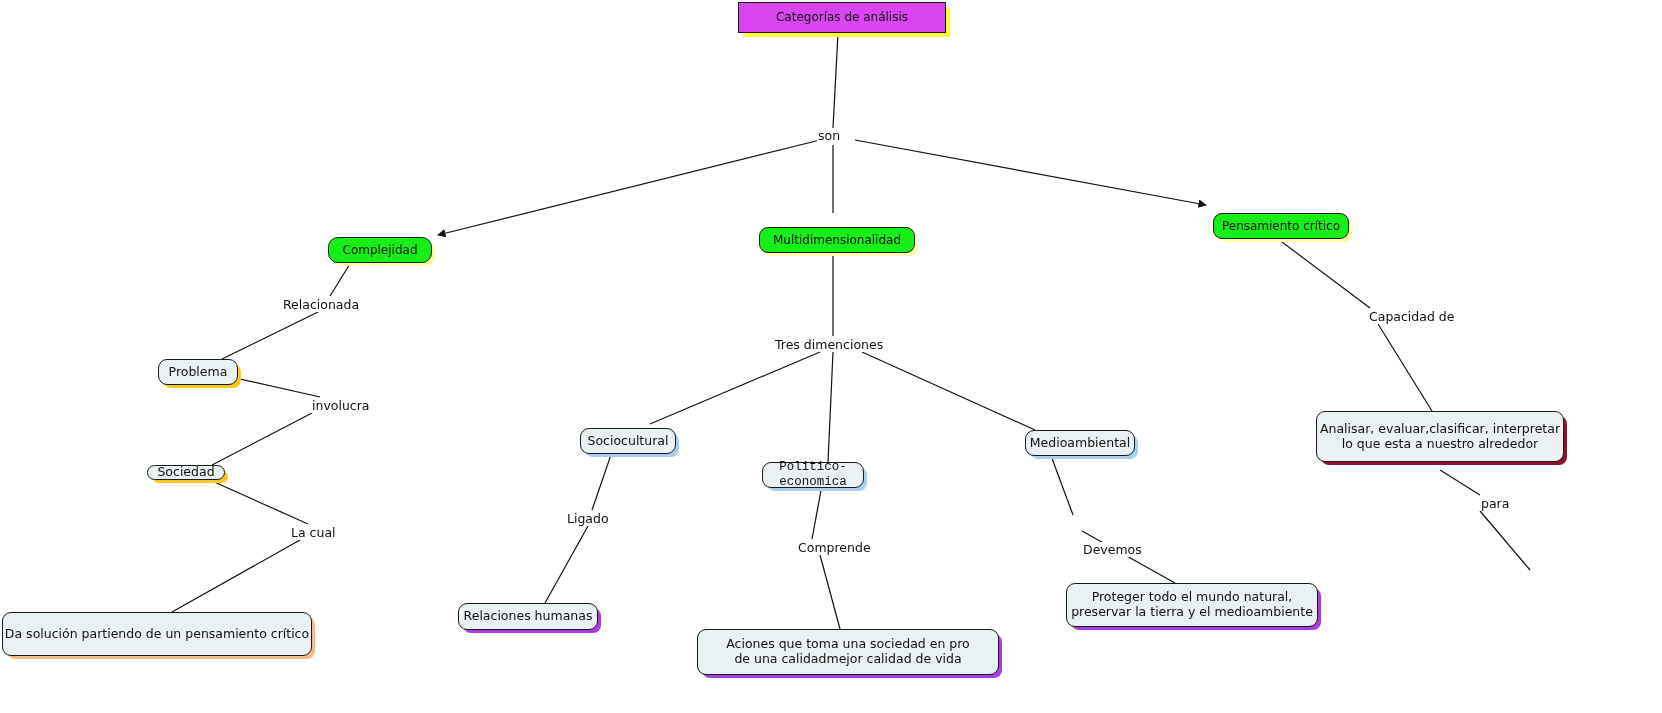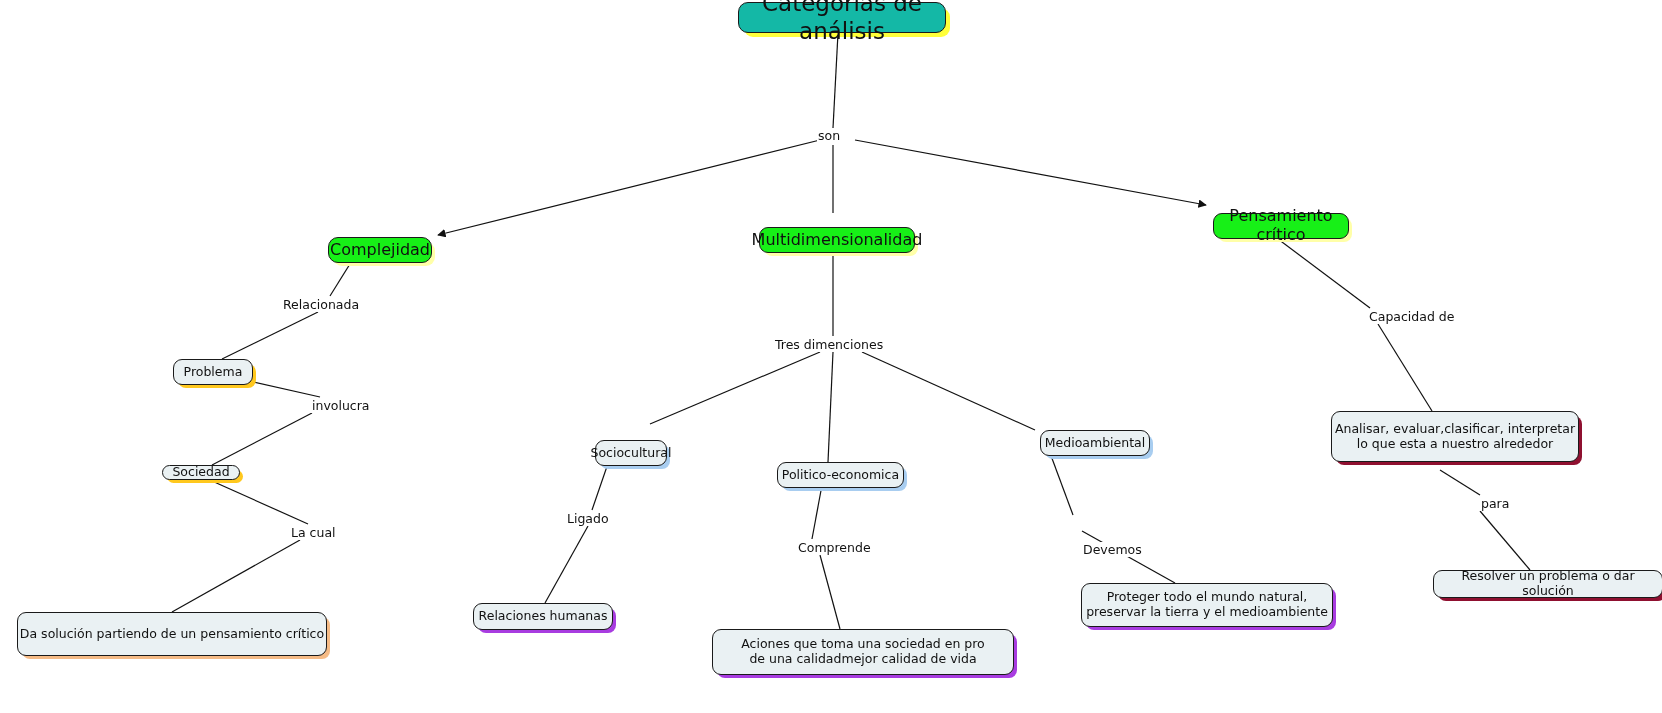--- a/index.html
+++ b/index.html
@@ -33,34 +33,33 @@
     text-align: center;
     border: 1px solid #1a1a1a;
     border-radius: 9px;
     color: #111111;
     line-height: 1.18;
     white-space: pre-line;
     z-index: 3;
   }
   
   .n-title {
-    background: #14b8a6;
-    border-radius: 10px;
-    font-size: 23px;
+    background: #d946ef;
+    border-radius: 0;
+    font-size: 12px;
     box-shadow: 5px 5px 0 -1px #ffff3a;
   }
   .n-green {
     background: #17f017;
-    font-size: 16px;
+    font-size: 12px;
     box-shadow: 4px 4px 0 -1px #ffffa8;
   }
   .n-plain {
     background: #eaf1f3;
     font-size: 12.5px;
-    margin-left: 15px;
   }
   .sh-gold   { box-shadow: 4px 4px 0 -1px #ffc81e; }
   .sh-blue   { box-shadow: 4px 4px 0 -1px #a8cdf0; }
   .sh-orange { box-shadow: 4px 4px 0 -1px #f5bb86; }
   .sh-purple { box-shadow: 4px 4px 0 -1px #a83ce0; }
   .sh-darkred{ box-shadow: 4px 4px 0 -1px #8f1030; }
   .edge-label {
     position: absolute;
     font-size: 12.5px;
     color: #111111;
@@ -146,25 +145,25 @@
   </div>
 
   <div class="node n-plain sh-gold" style="left:147px; top:465px; width:78px; height:15px;">
     <span>Sociedad</span>
   </div>
 
   <div class="node n-plain sh-orange" style="left:2px; top:612px; width:310px; height:44px;">
     <span>Da solución partiendo de un pensamiento crítico</span>
   </div>
 
-  <div class="node n-plain sh-blue" style="left:580px; top:440px; width:72px; height:26px;">
+  <div class="node n-plain sh-blue" style="left:580px; top:428px; width:96px; height:26px;">
     <span>Sociocultural</span>
   </div>
 
-  <div class="node n-plain sh-blue" style="left:762px; top:462px; width:127px; height:26px;">
+  <div class="node n-plain sh-blue" style="left:762px; top:462px; width:102px; height:26px;font-family:Liberation Mono, monospace;">
     <span>Politico-economica</span>
   </div>
 
   <div class="node n-plain sh-blue" style="left:1025px; top:430px; width:110px; height:26px;">
     <span>Medioambiental</span>
   </div>
 
   <div class="node n-plain sh-purple" style="left:458px; top:603px; width:140px; height:27px;">
     <span>Relaciones humanas</span>
   </div>
@@ -177,23 +176,20 @@
   <div class="node n-plain sh-purple" style="left:697px; top:629px; width:302px; height:46px;">
     <span>Aciones que toma una sociedad en pro
 de una calidadmejor calidad de vida</span>
   </div>
 
   <div class="node n-plain sh-darkred" style="left:1316px; top:411px; width:248px; height:51px;">
     <span>Analisar, evaluar,clasificar, interpretar
 lo que esta a nuestro alrededor</span>
   </div>
 
-  <div class="node n-plain sh-darkred" style="left:1418px; top:570px; width:230px; height:28px;">
-    <span>Resolver un problema o dar solución</span>
-  </div>
 
   <div class="edge-label" style="left:817px; top:128px;">
     <span>son</span>
   </div>
 
   <div class="edge-label" style="left:282px; top:297px;">
     <span>Relacionada</span>
   </div>
 
   <div class="edge-label" style="left:311px; top:398px;">

